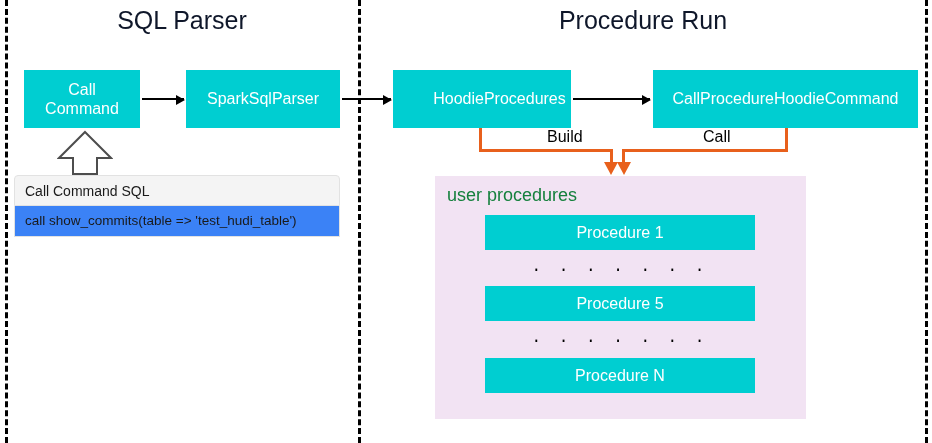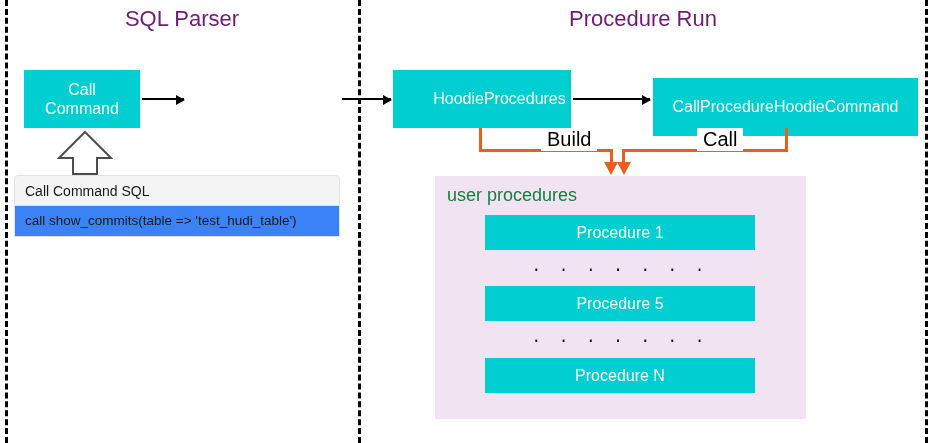--- a/index.html
+++ b/index.html
@@ -24,22 +24,22 @@
     top: 0;
     width: 0;
     height: 443px;
     border-left: 3px dashed #000000;
   }
 
   
   .lane-title {
     position: absolute;
     text-align: center;
-    font-size: 22px;
-    color: #701a75;
+    font-size: 25px;
+    color: #0f172a;
     white-space: nowrap;
   }
 
   
   .tealbox {
     position: absolute;
     background: #00CED1;
     color: #ffffff;
     display: flex;
     align-items: center;
@@ -107,21 +107,21 @@
   }
   .orange-arrow {
     position: absolute;
     width: 0; height: 0;
     border-left: 7px solid transparent;
     border-right: 7px solid transparent;
     border-top: 13px solid #E8601C;
   }
   .edge-label {
     position: absolute;
-    font-size: 20px;
+    font-size: 16px;
     color: #000000;
     background: #ffffff;
     padding: 0 6px;
     white-space: nowrap;
   }
 
   
   .procpanel {
     position: absolute;
     background: #F2E3F3;
@@ -151,39 +151,40 @@
   <div class="vdash" style="left:925px;"></div>
 
   <div class="lane-title" style="left:8px; top:6px; width:348px;">SQL Parser</div>
   <div class="lane-title" style="left:362px; top:6px; width:562px;">Procedure Run</div>
 
   <div class="tealbox" style="left:24px; top:70px; width:116px; height:58px;">Call
 Command</div>
 
   <div class="harrow" style="left:142px; top:98px; width:42px;"></div>
 
+  <div class="tealbox" style="left:186px; top:70px; width:154px; height:58px;">SparkSqlParser</div>
 
   <div class="harrow" style="left:342px; top:98px; width:49px;"></div>
 
   <div class="blockarrow" style="left:57px; top:130px; width:56px; height:46px;">
     <svg width="56" height="46" viewBox="0 0 56 46">
       <polygon points="28,2 54,28 40,28 40,44 16,44 16,28 2,28" fill="#ffffff" stroke="#4d4d4d" stroke-width="2"></polygon>
     </svg>
   </div>
 
   <div class="sqlcard" style="left:14px; top:175px; width:326px;">
     <div class="sqlcard-header">Call Command SQL</div>
     <div class="sqlcard-row">call show_commits(table =&gt; 'test_hudi_table')</div>
   </div>
 
   <div class="tealbox" style="left:393px; top:70px; width:178px; height:58px;padding-left:35px;">HoodieProcedures</div>
 
   <div class="harrow" style="left:573px; top:98px; width:77px;"></div>
 
-  <div class="tealbox" style="left:653px; top:78px; width:265px; height:58px;">CallProcedureHoodieCommand</div>
+  <div class="tealbox" style="left:653px; top:70px; width:265px; height:58px;">CallProcedureHoodieCommand</div>
 
   <div class="orange" style="left:479px; top:128px; width:3px; height:24px;"></div>
   <div class="orange" style="left:479px; top:149px; width:134px; height:3px;"></div>
   <div class="orange" style="left:610px; top:149px; width:3px; height:14px;"></div>
   <div class="orange-arrow" style="left:604px; top:162px;"></div>
   <div class="edge-label" style="left:541px; top:128px;">Build</div>
 
   <div class="orange" style="left:785px; top:128px; width:3px; height:24px;"></div>
   <div class="orange" style="left:622px; top:149px; width:166px; height:3px;"></div>
   <div class="orange" style="left:622px; top:149px; width:3px; height:14px;"></div>

